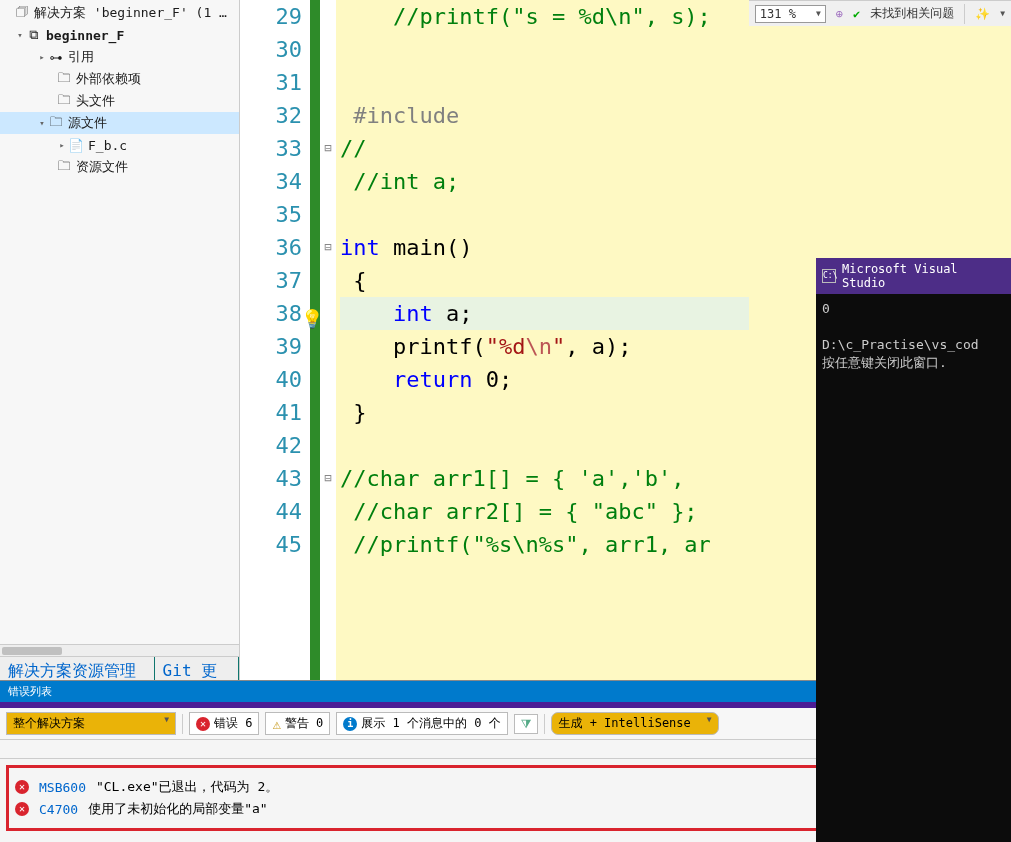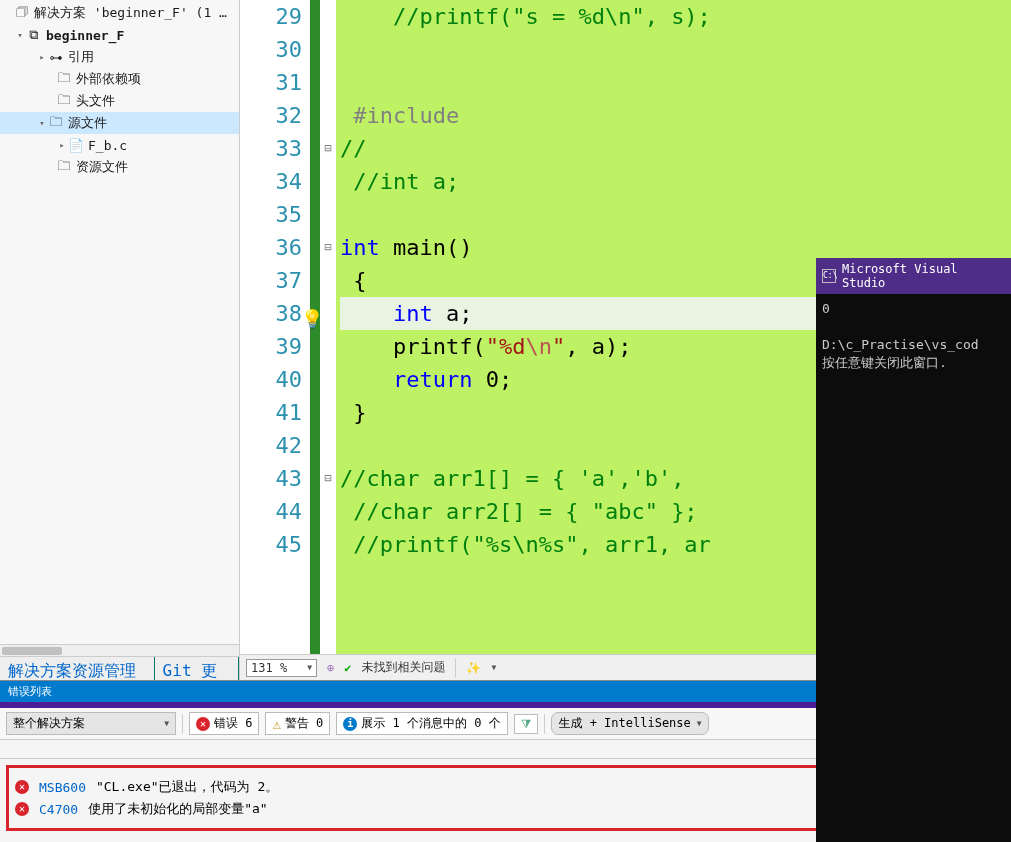--- a/index.html
+++ b/index.html
@@ -10,41 +10,41 @@
 .tree { flex:1; padding: 2px 0; overflow-y: auto; font-size: 13px; color: #1b1b1b; }
 .tree-item { display:flex; align-items:center; height:22px; padding-left:4px; white-space:nowrap; cursor:default; }
 .tree-item.selected { background:#cce8ff; }
 .chevron { width:12px; display:inline-flex; justify-content:center; color:#666; font-size:9px; cursor:pointer; }
 .tree-icon { display:inline-block; width:16px; text-align:center; margin-right:4px; }
 .pad1{padding-left:14px;} .pad2{padding-left:36px;} .pad3{padding-left:56px;}
 .sidebar-scroll { height:12px; border-top:1px solid #ccc; background:#eee; position:relative; }
 .sidebar-scroll::after{content:"";position:absolute;left:2px;top:2px;width:60px;height:8px;background:#c0c0c0;border-radius:2px;}
 .sidebar-tabs { display:flex; border-top:1px solid #ccc; background:#eee; height:24px; }
 .sidebar-tab { padding:4px 8px; font-size:16px; color:#0066cc; cursor:pointer; border-right:1px solid #0f766e; }
-.editor { flex:1; display:flex; flex-direction:column; background:#bef264; position:relative; }
+.editor { flex:1; display:flex; flex-direction:row; background:#fef9c3; position:relative; }
 .code-area { flex:1; display:flex; overflow:hidden; font-family:Consolas,monospace; font-size:22px; }
 .gutter { background:#fff; text-align:right; padding-right:8px; color:#2b91af; line-height:33px; min-width:70px; }
 .gutter div { position:relative; }
 .bulb { position:absolute; right:-22px; top:5px; color:#c8b030; font-size:18px; }
 .margin-bar { width:10px; background:#2e8b29; }
 .fold-col { width:16px; background:#fff; line-height:33px; font-size:12px; color:#888; text-align:center; }
 .code { flex:1; line-height:33px; white-space:pre; padding-left:4px; color:#000; }
 .c-comment{color:#007f0e;} .c-pre{color:#808080;} .c-str{color:#a31515;} .c-kw{color:#0000ff;} .c-esc{color:#b55;}
 .code .hl { background:#e8f3e2; display:inline-block; width:100%; }
 .editor-status { height:26px; border-top:1px solid #ccc; display:flex; align-items:center; gap:10px; background:#f0f0f0; font-size:12px; padding:0 6px; color:#333; }
 .zoom-box{border:1px solid #999;padding:1px 4px;background:#fff;display:flex;align-items:center;gap:20px;}
 .chev-down{font-size:8px;color:#555;}
 .status-ok{color:#0a0;font-weight:bold;}
 .wand{color:#8a6;}
 
 .error-panel { flex:1; display:flex; flex-direction:column; border-top:1px solid #888; }
 .error-title { background:#007acc; color:#fff; padding:3px 8px; font-size:11px; border-bottom:6px solid #4c1d95; }
 .error-toolbar { display:flex; align-items:center; gap:6px; padding:4px 6px; border-bottom:1px solid #ccc; background:#f7f7f7; font-size:12px; }
 .et-btn { display:flex; align-items:center; gap:4px; border:1px solid #bbb; padding:2px 6px; background:#fff; cursor:pointer; }
-.et-drop { border:1px solid #bbb; padding:2px 6px; background:#e5e5e5; display:flex; align-items:center; gap:6px; width:170px; justify-content:space-between; }
+.et-drop { border:1px solid #bbb; padding:2px 6px; background:#eab308; display:flex; align-items:flex-start; gap:16px; width:170px; justify-content:space-between; }
 .err-circle{display:inline-block;width:14px;height:14px;border-radius:50%;background:#d9242e;color:#fff;font-size:10px;text-align:center;line-height:14px;font-weight:bold;}
 .warn-tri{color:#c89b1f;font-size:14px;}
 .info-circle{display:inline-block;width:14px;height:14px;border-radius:50%;background:#007acc;color:#fff;font-size:10px;text-align:center;line-height:14px;font-weight:bold;}
 .filter-ico{color:#5a8;}
 .sep{width:1px;height:20px;background:#ccc;}
 .error-header { border-bottom:1px solid #ccc; padding:2px 60px; font-size:12px; color:#888; }
 .error-rows { border:3px solid #d9242e; margin:6px; padding:8px 6px; }
 .error-row { display:flex; align-items:center; gap:10px; font-size:13px; padding:2px 0; }
 .err-code { color:#0066cc; }
 

